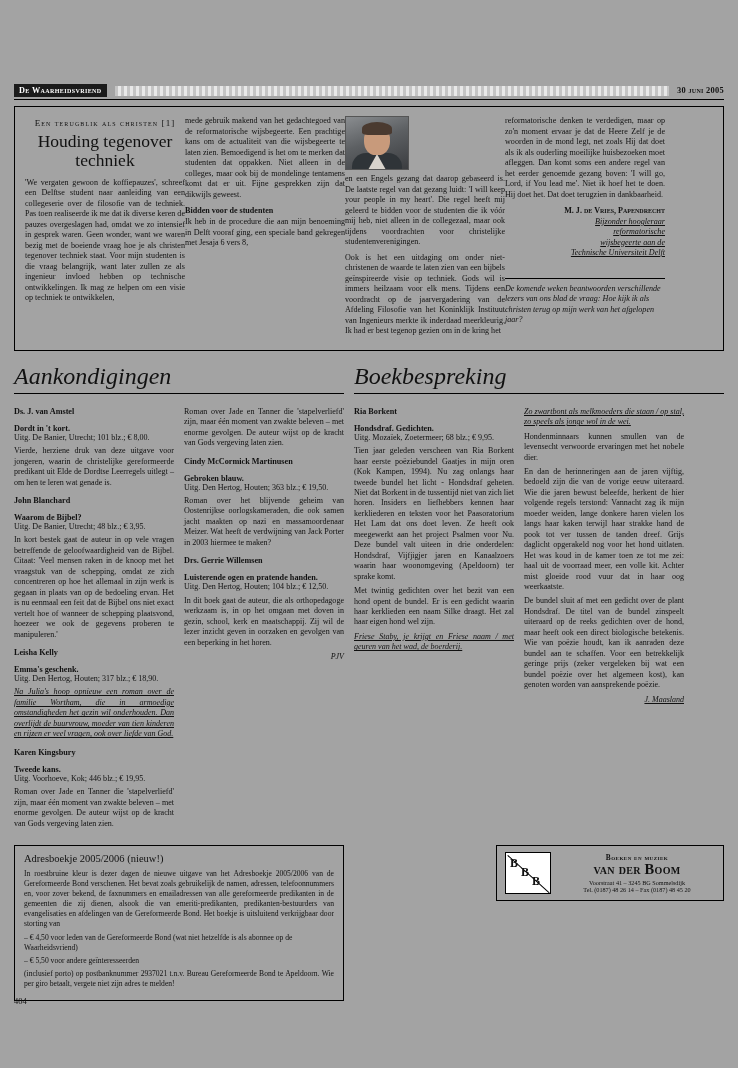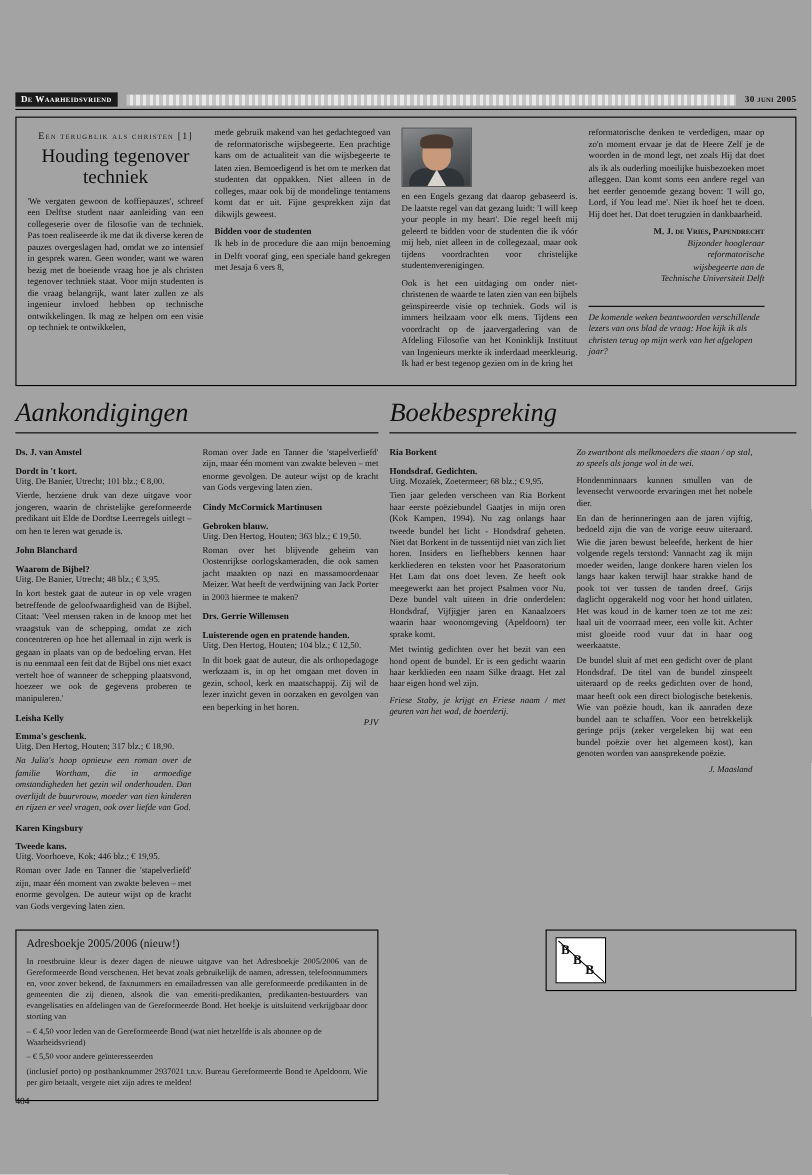--- a/index.html
+++ b/index.html
@@ -7,28 +7,28 @@
   .page{position:relative;width:738px;height:1068px;background:#a3a3a3;padding:0;box-sizing:border-box;}
   .sheet{position:absolute;left:14px;top:84px;width:710px;}
 
   
   .masthead{display:flex;align-items:center;border-bottom:1px solid #000;padding-bottom:2px;}
   .mh-left{font-family:"Liberation Serif", serif;font-variant:small-caps;font-size:8.2px;letter-spacing:.4px;font-weight:bold;background:#1b1b1b;color:#fff;padding:2px 5px 2px 5px;}
   .mh-rule{flex:1;height:10px;margin:0 8px;background:repeating-linear-gradient(90deg,#cfcfcf 0 3px,#ffffff 3px 6px);opacity:.75;}
   .mh-right{font-size:8.4px;font-weight:bold;font-variant:small-caps;letter-spacing:.3px;}
 
   
-  .article-box{border:1px solid #000;margin-top:6px;padding:9px 10px 8px 10px;display:flex;gap:10px;}
+  .article-box{border:1px solid #000;margin-top:6px;padding:9px 10px 8px 10px;display:flex;}
   .col{width:160px;}
   .col p{margin:0 0 5px 0;font-size:8.1px;line-height:1.30;text-align:justify;hyphens:auto;}
   .kicker{font-variant:small-caps;font-size:9px;letter-spacing:1.1px;text-align:center;margin:2px 0 4px 0;}
   .headline{font-size:17.5px;line-height:1.08;text-align:center;margin:0 0 8px 0;font-weight:normal;}
   .sub-head{font-weight:bold;font-size:8.1px;margin:6px 0 2px 0;}
   .b{font-weight:bold;}
-  .i{font-style:italic;}
+  .i{font-style:italic;text-decoration:underline;}
   .sign{text-align:right;font-size:8.1px;line-height:1.3;margin-top:6px;}
   .sign .nm{font-variant:small-caps;}
   .afterword{font-style:italic;font-size:8.1px;line-height:1.3;border-top:1px solid #000;margin-top:19px;padding-top:5px;}
   .portrait{width:62px;height:52px;background:linear-gradient(160deg,#8a8d90 0%,#5d6063 45%,#3b3d40 100%);border:1px solid #555;position:relative;overflow:hidden;margin:0 0 4px 0;}
   .portrait .face{position:absolute;left:18px;top:8px;width:26px;height:30px;border-radius:48% 48% 44% 44%;background:#c89a7b;}
   .portrait .hair{position:absolute;left:16px;top:5px;width:30px;height:13px;border-radius:50% 50% 20% 20%;background:#4a3a30;}
   .portrait .body{position:absolute;left:6px;top:36px;width:50px;height:18px;border-radius:14px 14px 0 0;background:#2f3438;}
   .portrait .shirt{position:absolute;left:22px;top:37px;width:18px;height:16px;background:#d8d3cc;clip-path:polygon(50% 0,100% 100%,0 100%);}
 
   
@@ -202,20 +202,26 @@
         </div>
       </div>
       <div style="width:370px;display:flex;justify-content:flex-end;">
         <div class="ad" style="width:210px;">
           <div class="ad-logo">
             <div class="slash"></div>
             <div class="b1">B</div>
               <div class="b2">B</div>
               <div class="b3">B</div>
           </div>
+          <div class="ad-txt">
+            <div class="l1">Boeken en muziek</div>
+            <div class="l2">van der Boom</div>
+            <div class="l3">Voorstraat 41 – 3245 BG  Sommelsdijk</div>
+            <div class="l4">Tel. (0187) 48 26 14 – Fax (0187) 48 45 20</div>
+          </div>
         </div>
       </div>
     </div>
 
   </div>
 
   <div class="folio">404</div>
 </div>
 
 </body></html>

